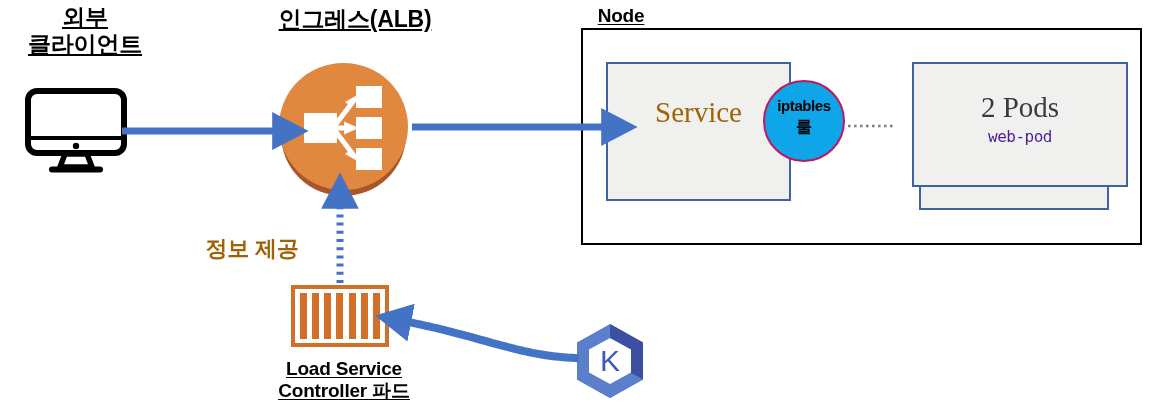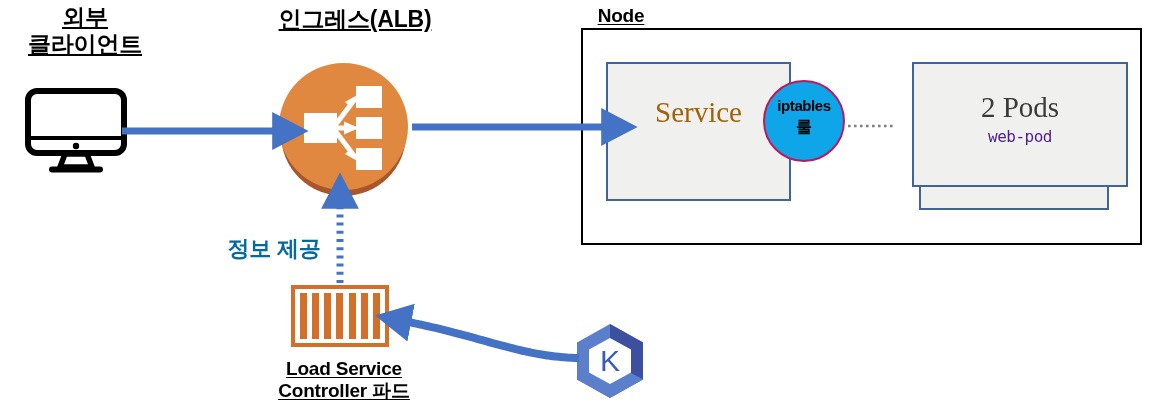--- a/index.html
+++ b/index.html
@@ -35,22 +35,22 @@
   }
   #ingress-label{
     left:250px; top:6px; width:210px;
     font-size:23px;
   }
   #node-label{
     left:586px; top:5px; width:70px;
     font-size:19px; text-align:center;
   }
   #info-label{
-    left:210px; top:236px; width:128px;
-    font-size:22px; color:#0369a1;
+    left:188px; top:236px; width:128px;
+    font-size:22px; color:#a16207;
   }
   #lbc-label{
     left:246px; top:358px; width:196px;
     font-size:19px;
   }
 
   
   #monitor{left:24px; top:88px;}
 
   

